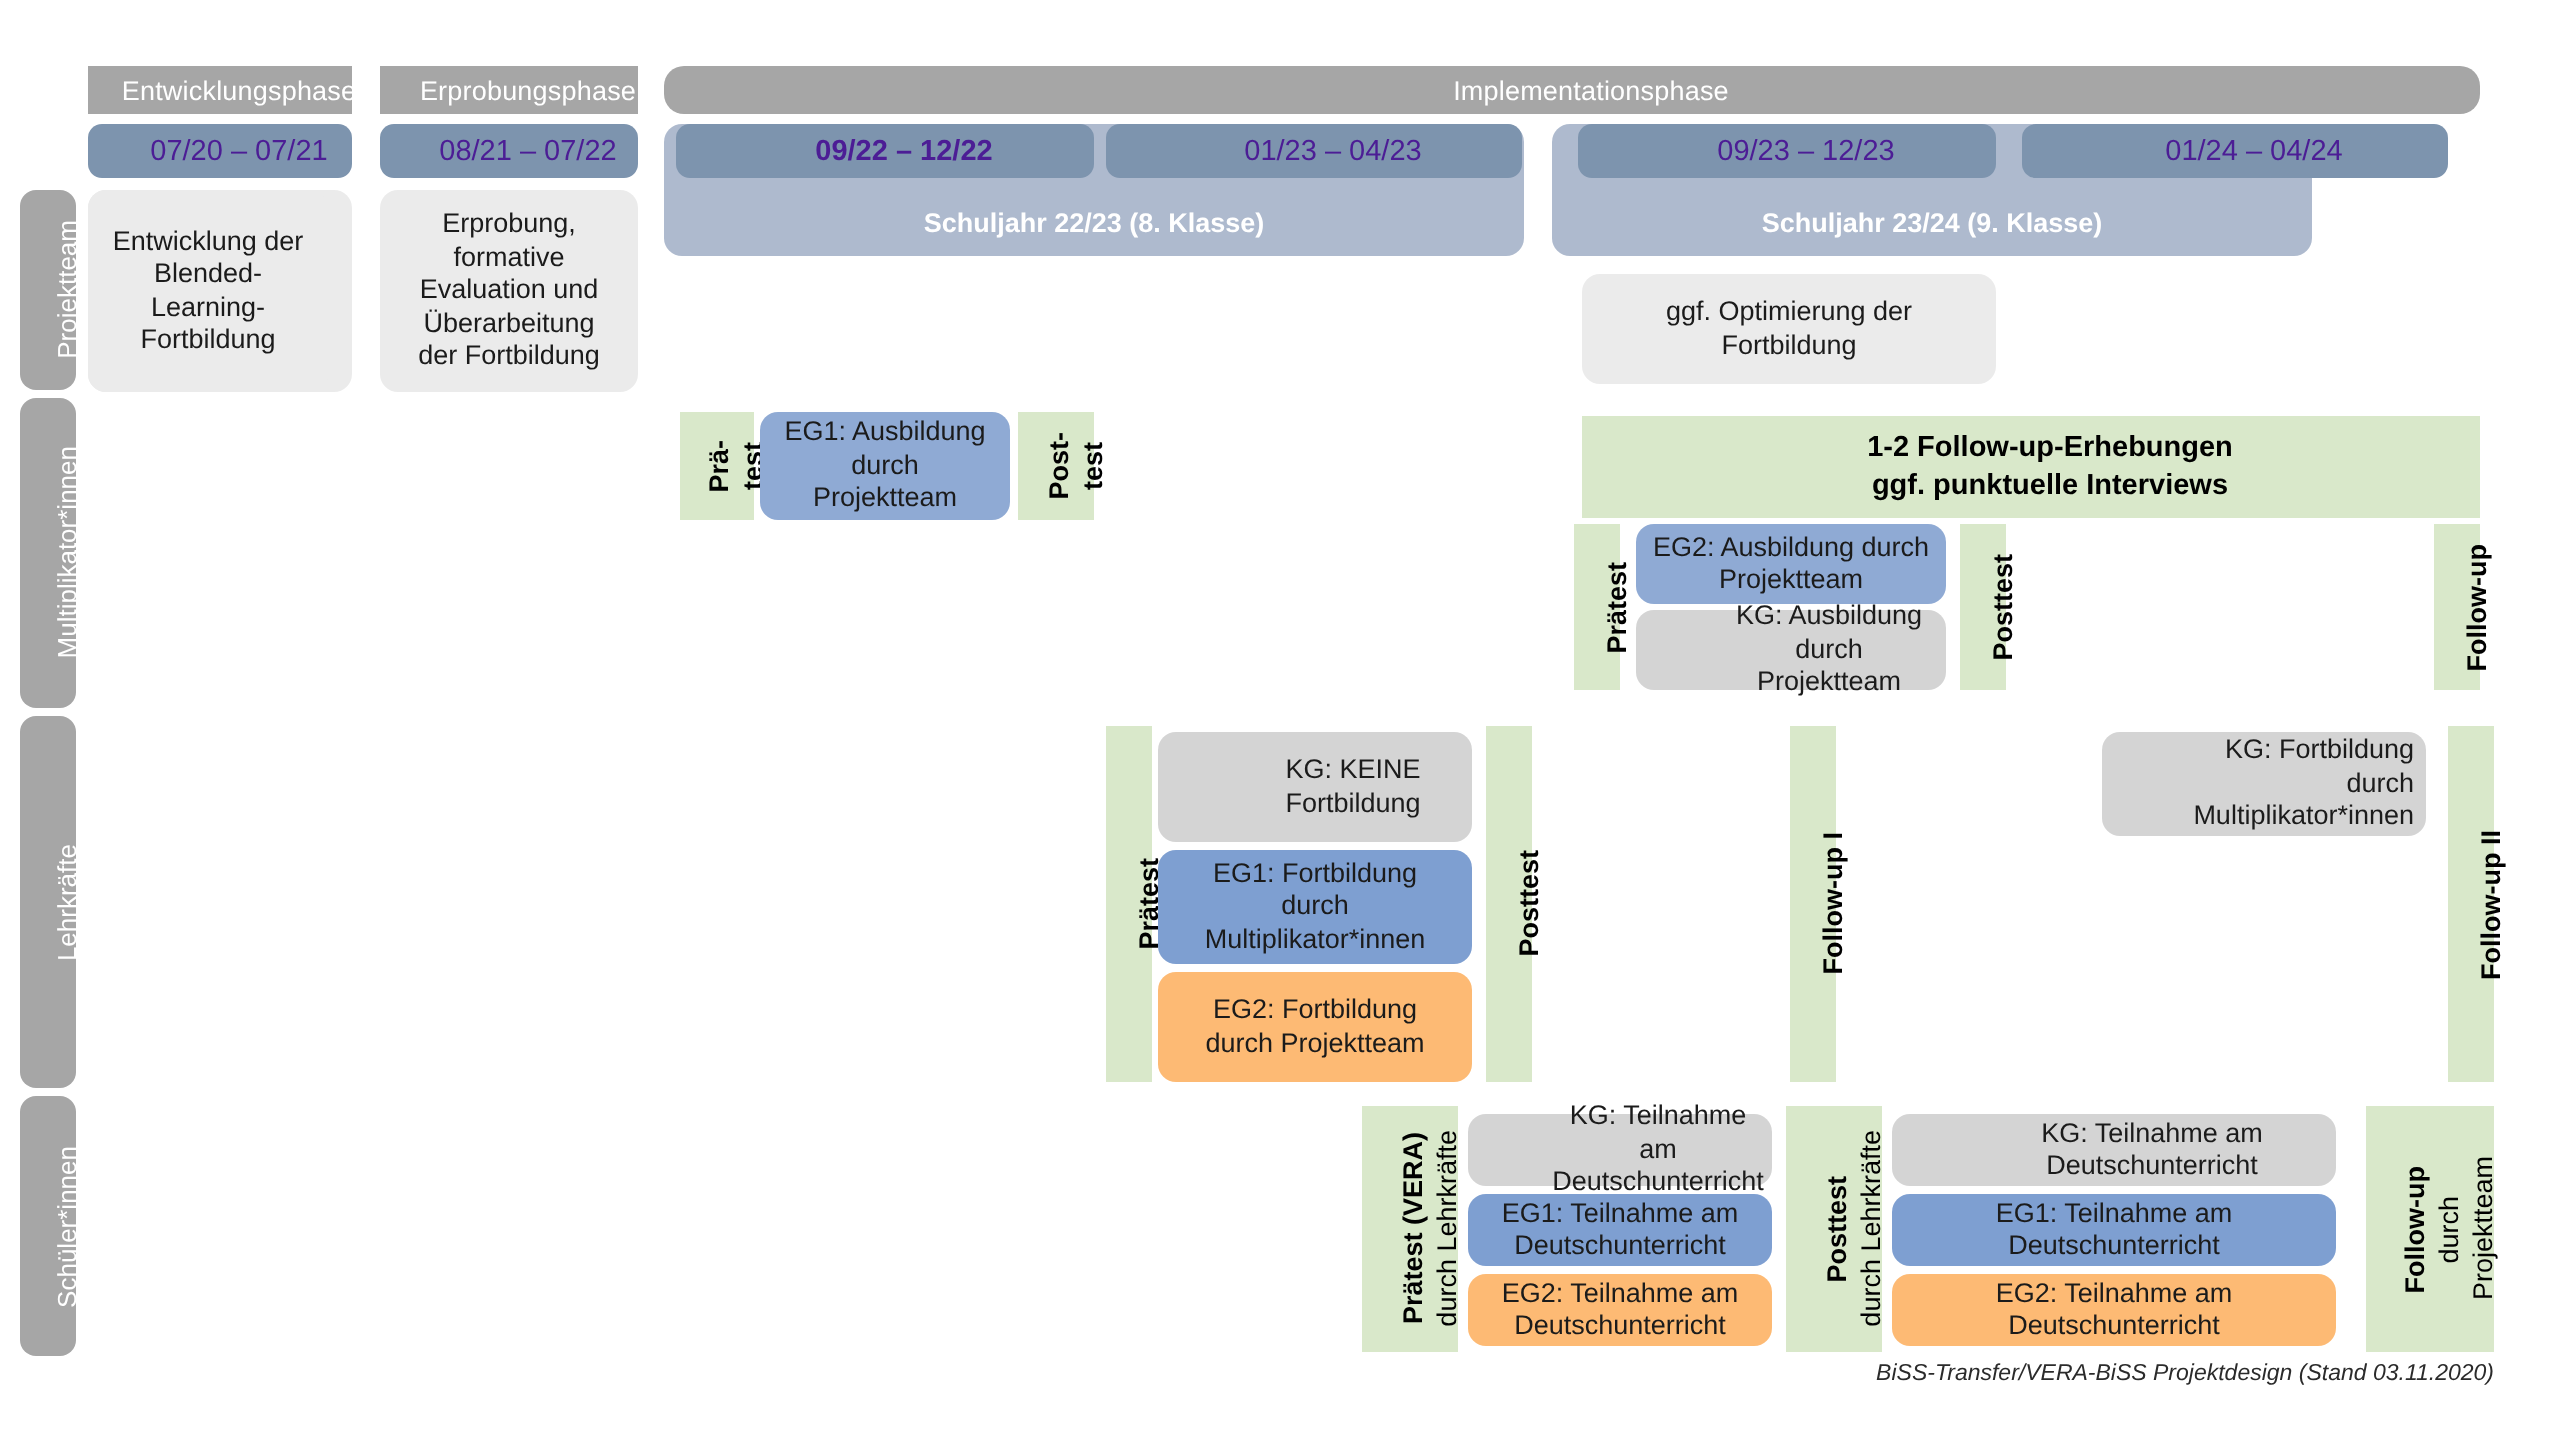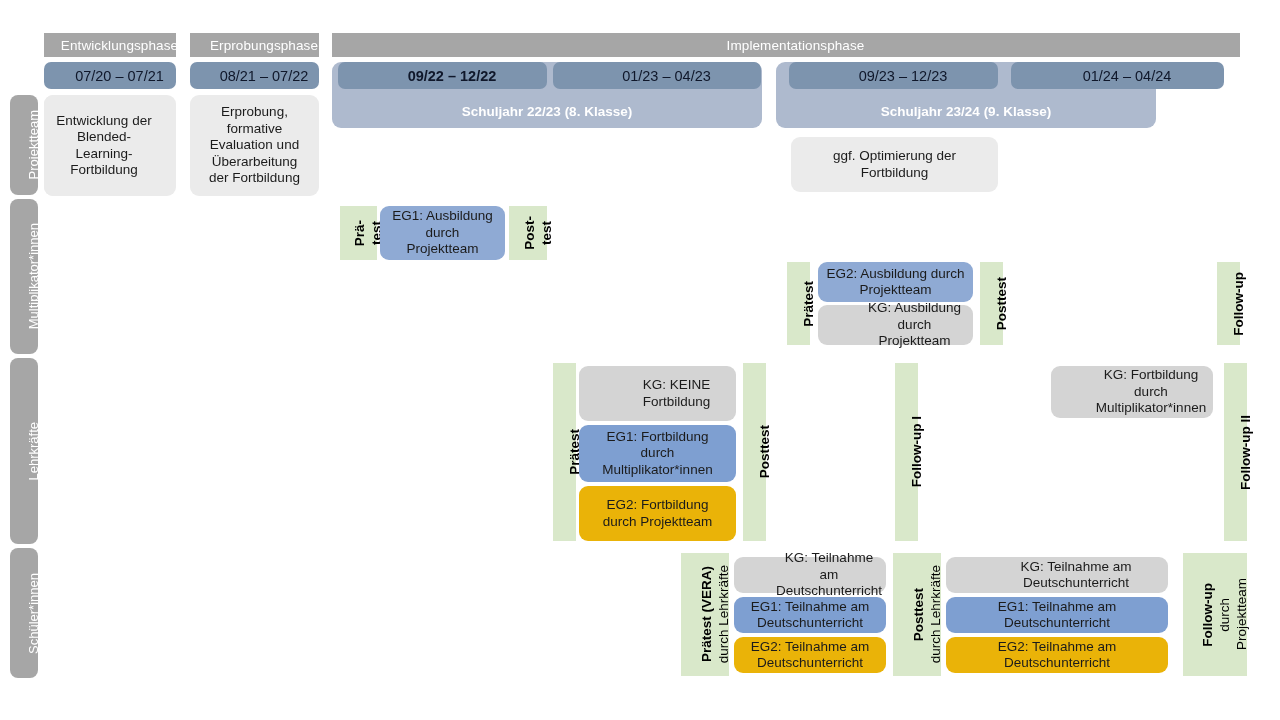--- a/index.html
+++ b/index.html
@@ -27,21 +27,21 @@
     font-size: 13.5px;
     display: flex;
     align-items: center;
     justify-content: center;
     letter-spacing: .1px;
   }
 
   
   .period-chip {
     background: #7d94ae;
-    color: #0f172a;
+    color: #4c1d95;
     border-radius: 7px;
     font-size: 14.5px;
     display: flex;
     align-items: center;
     justify-content: center;
   }
 
   
   .year-band {
     background: #aebace;
@@ -84,21 +84,21 @@
     font-size: 13.5px;
     color: #1b1b1b;
     line-height: 1.22;
     padding: 2px 6px;
     white-space: pre-line;
   }
   .box.gray-light { background: #ebebeb; }
   .box.gray       { background: #d4d4d4; padding-left: 44px; }
   .box.blue-mid   { background: #8faad4; }
   .box.blue-dark  { background: #7e9fd1; }
-  .box.blue-pale  { background: #eab308; }
+  .box.blue-pale  { background: #fdba74; }
 
   
   .green {
     background: #d9e8ca;
     display: flex;
     flex-direction: row;
     align-items: center;
     justify-content: center;
     gap: 2px;
   }
@@ -137,21 +137,21 @@
 </style>
 </head>
 <body>
 
 <div id="stage">
 
   <div class="abs phase-bar" style="left:44px; top:33px; width:132px; height:24px;">Entwicklungsphase</div>
 
   <div class="abs phase-bar" style="left:190px; top:33px; width:129px; height:24px;">Erprobungsphase</div>
 
-  <div class="abs phase-bar" style="left:332px; top:33px; width:908px; height:24px;">Implementationsphase</div>
+  <div class="abs phase-bar" style="left:332px; top:33px; width:908px; height:24px;border-radius:10px;">Implementationsphase</div>
 
   <div class="abs year-band" style="left:332px; top:62px; width:430px; height:66px;">
     <div class="year-band-label">Schuljahr 22/23 (8. Klasse)</div>
   </div>
 
   <div class="abs year-band" style="left:776px; top:62px; width:380px; height:66px;">
     <div class="year-band-label">Schuljahr 23/24 (9. Klasse)</div>
   </div>
 
   <div class="abs period-chip" style="left:44px; top:62px; width:132px; height:27px;">07/20 – 07/21</div>
@@ -204,20 +204,22 @@
 
   <div class="abs box blue-mid" style="left:380px; top:206px; width:125px; height:54px;">EG1: Ausbildung
 durch
 Projektteam</div>
 
   <div class="abs green" style="left:509px; top:206px; width:38px; height:54px;">
     <div class="vtext b">Post-</div>
     <div class="vtext b">test</div>
   </div>
 
+  <div class="abs green-banner" style="left:791px; top:208px; width:449px; height:51px;">1-2 Follow-up-Erhebungen
+ggf. punktuelle Interviews</div>
 
   <div class="abs green" style="left:787px; top:262px; width:23px; height:83px;">
     <div class="vtext b">Prätest</div>
   </div>
 
   <div class="abs box blue-mid" style="left:818px; top:262px; width:155px; height:40px;">EG2:  Ausbildung durch
 Projektteam</div>
 
   <div class="abs box gray" style="left:818px; top:305px; width:155px; height:40px;">KG: Ausbildung durch
 Projektteam</div>
@@ -245,21 +247,21 @@
 durch Projektteam</div>
 
   <div class="abs green" style="left:743px; top:363px; width:23px; height:178px;">
     <div class="vtext b">Posttest</div>
   </div>
 
   <div class="abs green" style="left:895px; top:363px; width:23px; height:178px;">
     <div class="vtext b">Follow-up I</div>
   </div>
 
-  <div class="abs box gray" style="left:1051px; top:366px; width:162px; height:52px;">KG: Fortbildung durch
+  <div class="abs box gray" style="left:1051px; top:366px; width:162px; height:52px;text-align:right;">KG: Fortbildung durch
 Multiplikator*innen</div>
 
   <div class="abs green" style="left:1224px; top:363px; width:23px; height:178px;">
     <div class="vtext b">Follow-up II</div>
   </div>
 
   <div class="abs green" style="left:681px; top:553px; width:48px; height:123px;">
     <div class="vtext b">Prätest (VERA)</div>
     <div class="vtext">durch Lehrkräfte</div>
   </div>
@@ -286,14 +288,15 @@
 
   <div class="abs box blue-pale" style="left:946px; top:637px; width:222px; height:36px;">EG2: Teilnahme am
 Deutschunterricht</div>
 
   <div class="abs green" style="left:1183px; top:553px; width:64px; height:123px;">
     <div class="vtext b">Follow-up</div>
     <div class="vtext">durch</div>
     <div class="vtext">Projektteam</div>
   </div>
 
+  <div class="abs footer-note" style="left:640px; top:681px; width:607px;">BiSS-Transfer/VERA-BiSS Projektdesign (Stand 03.11.2020)</div>
 
 </div>
 
 </body></html>

